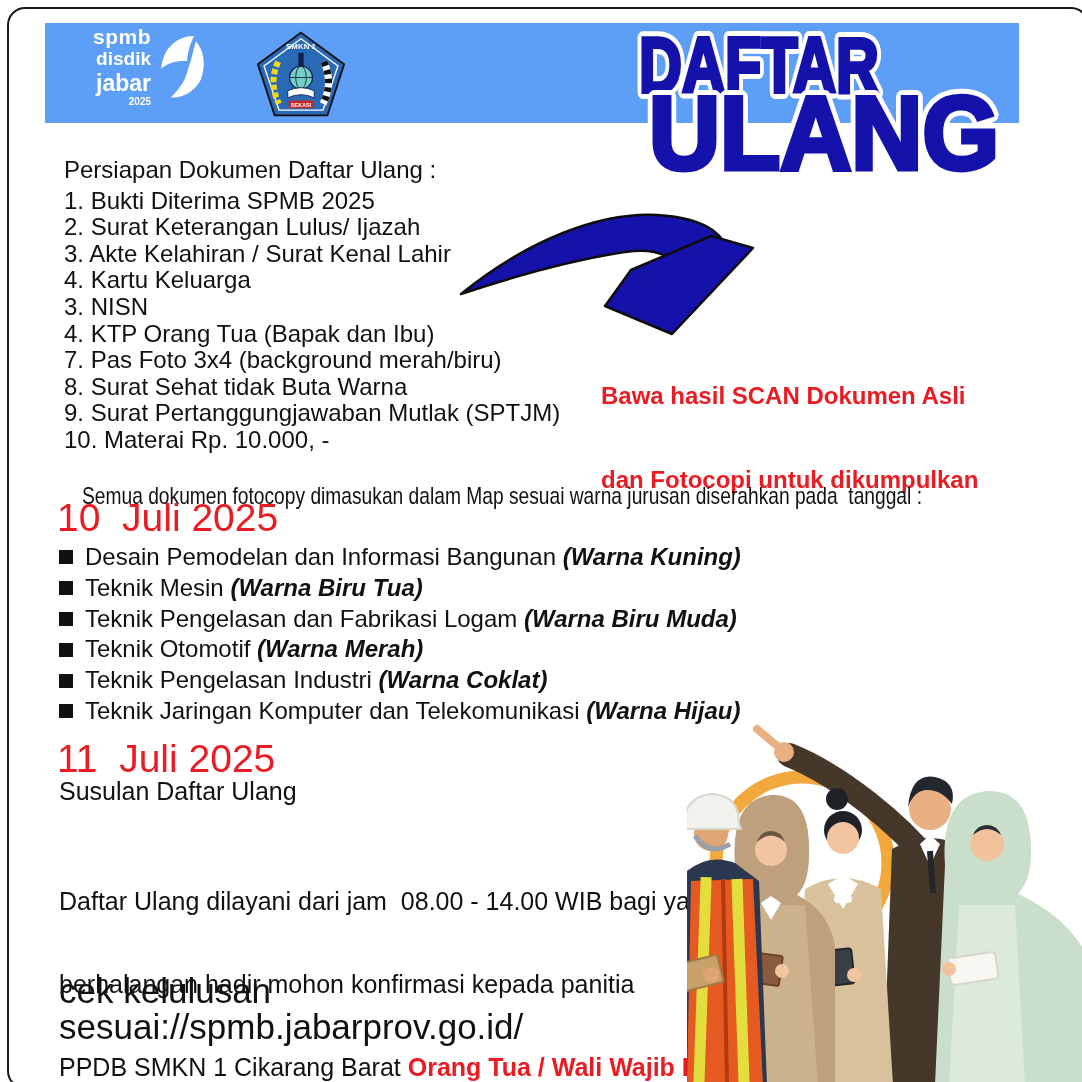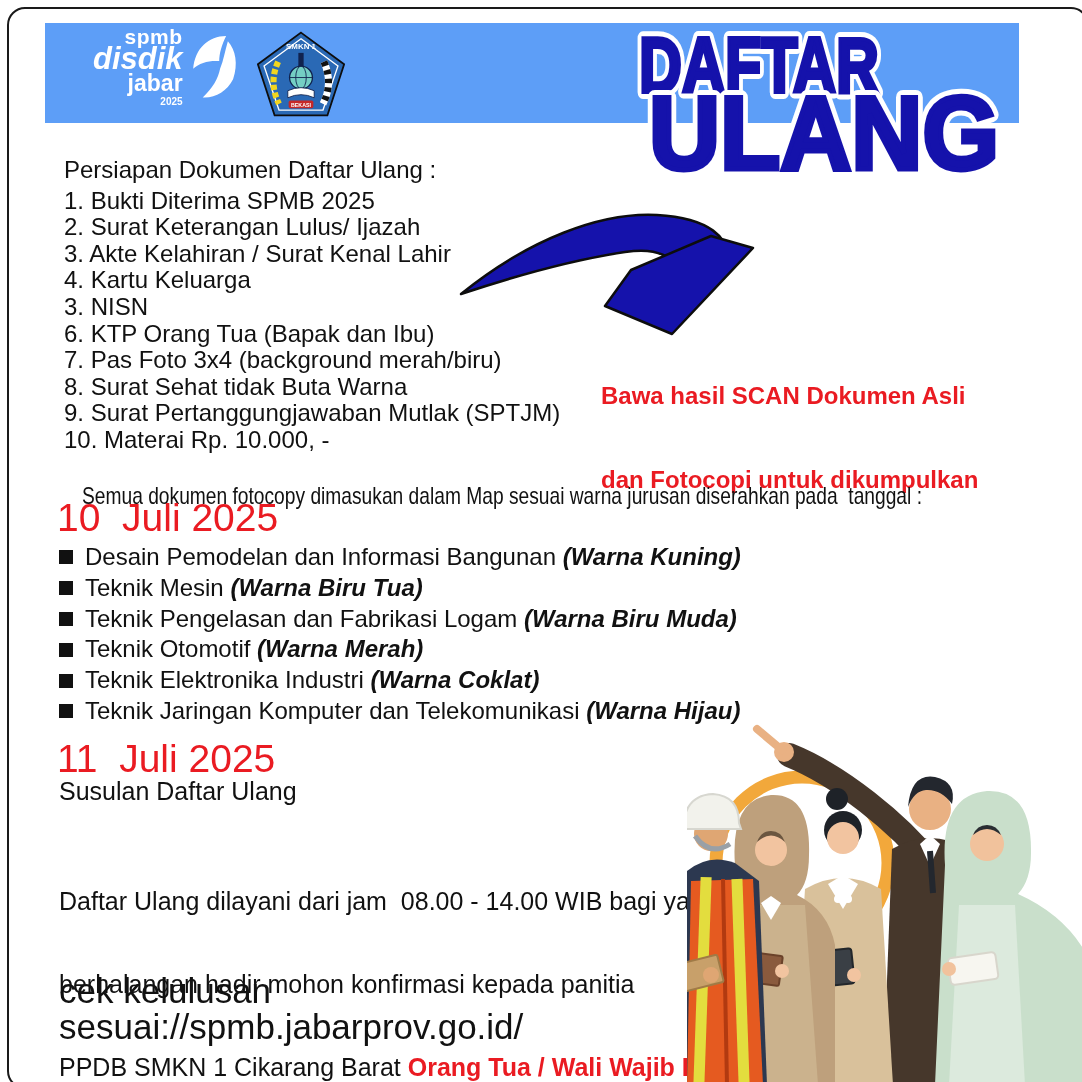--- a/index.html
+++ b/index.html
@@ -6,21 +6,21 @@
   .page{
     position:relative;width:1078px;height:1078px;margin:7px;
     background:#fff;border:2px solid #1a1a1a;border-radius:18px;overflow:hidden;
     font-family:"Liberation Sans",sans-serif;color:#111;
   }
   
   .header-bar{position:absolute;left:36px;top:14px;width:974px;height:100px;background:#5D9EF7;}
   .brand{position:absolute;left:84px;top:18px;display:flex;align-items:center;}
   .brand-text{text-align:right;color:#fff;font-weight:bold;line-height:1;}
   .brand-text .b1{display:block;font-size:21px;line-height:19px;letter-spacing:.5px;}
-  .brand-text .b2{display:block;font-size:31px;line-height:26px;font-style:italic;}
+  .brand-text .b2{display:block;font-size:19px;line-height:26px;}
   .brand-text .b3{display:block;font-size:23px;line-height:22px;}
   .brand-text .b4{display:block;font-size:10px;line-height:15px;}
   .brand-icon{margin-left:5px;}
   .emblem{position:absolute;left:248px;top:22px;}
   .title-svg{position:absolute;left:0;top:0;width:1078px;height:215px;}
   .title-svg text{font-family:"Liberation Sans",sans-serif;font-weight:bold;}
   
   .docs{position:absolute;left:55px;top:148px;font-size:24px;line-height:26.6px;}
   .docs .doc-heading{margin-bottom:4px;}
   
@@ -89,21 +89,21 @@
     <text x="640" y="160" font-size="104" textLength="350" lengthAdjust="spacingAndGlyphs" fill="#1512AB" stroke="#1512AB" stroke-width="5">ULANG</text>
   </svg>
 
   <div class="docs">
     <div class="doc-heading">Persiapan Dokumen Daftar Ulang :</div>
     <div>1. Bukti Diterima SPMB 2025</div>
     <div>2. Surat Keterangan Lulus/ Ijazah</div>
     <div>3. Akte Kelahiran / Surat Kenal Lahir</div>
     <div>4. Kartu Keluarga</div>
     <div>3. NISN</div>
-    <div>6. KTP Orang Tua (Bapak dan Ibu)</div>
+    <div>4. KTP Orang Tua (Bapak dan Ibu)</div>
     <div>7. Pas Foto 3x4 (background merah/biru)</div>
     <div>8. Surat Sehat tidak Buta Warna</div>
     <div>9. Surat Pertanggungjawaban Mutlak (SPTJM)</div>
     <div>10. Materai Rp. 10.000, -</div>
   </div>
 
   <svg class="arrow-svg" width="330" height="150" viewBox="430 183 330 150">
     <path d="M452,285 C520,230 592,203 648,206 C700,209 723,229 716,253 L669,268 C667,247 648,238 616,243 C563,251 503,268 452,285 Z" fill="#1512AB" stroke="#0d0d0d" stroke-width="2.5" stroke-linejoin="round"></path>
     <polygon points="596,297 622,261 702,227 744,239 663,325" fill="#1512AB" stroke="#0d0d0d" stroke-width="2.5" stroke-linejoin="round"></polygon>
   </svg>
@@ -134,21 +134,21 @@
       <span>Teknik Pengelasan dan Fabrikasi Logam </span>
       <span class="prog-note">(Warna Biru Muda)</span>
     </div>
     <div class="prog-row">
       <span class="bullet"></span>
       <span>Teknik Otomotif </span>
       <span class="prog-note">(Warna Merah)</span>
     </div>
     <div class="prog-row">
       <span class="bullet"></span>
-      <span>Teknik Elektronika Industri </span>
+      <span>Teknik Pengelasan Industri </span>
       <span class="prog-note">(Warna Coklat)</span>
     </div>
     <div class="prog-row">
       <span class="bullet"></span>
       <span>Teknik Jaringan Komputer dan Telekomunikasi </span>
       <span class="prog-note">(Warna Hijau)</span>
     </div>
   </div>
 
   <div class="date-head date2">11  Juli 2025</div>

